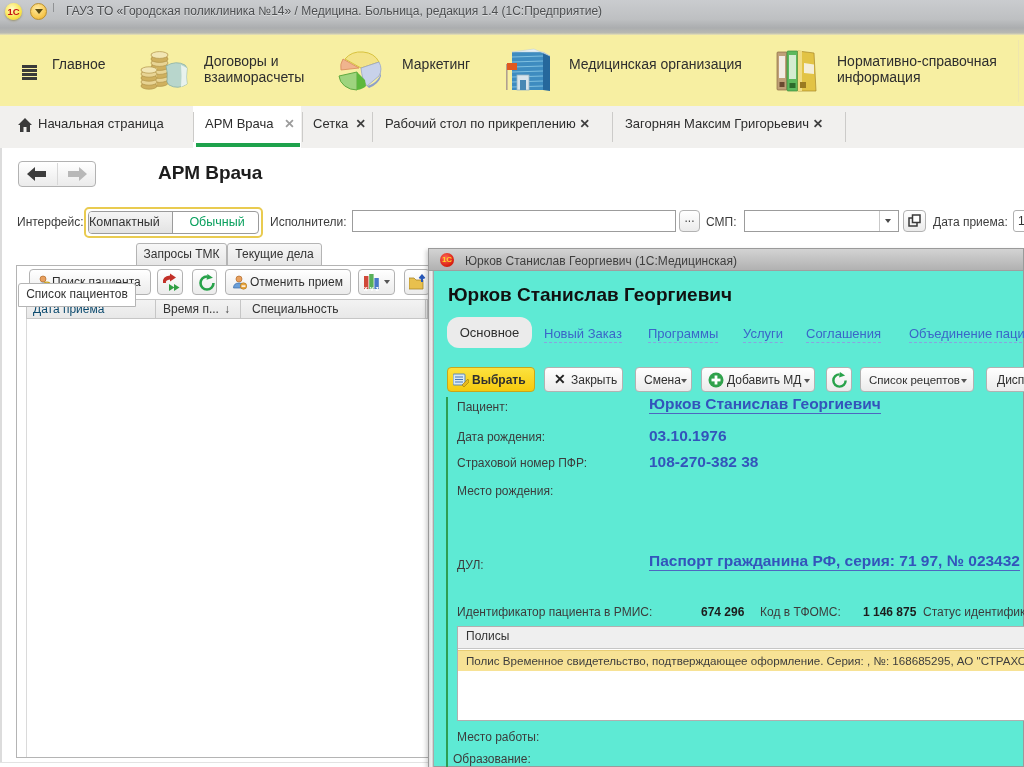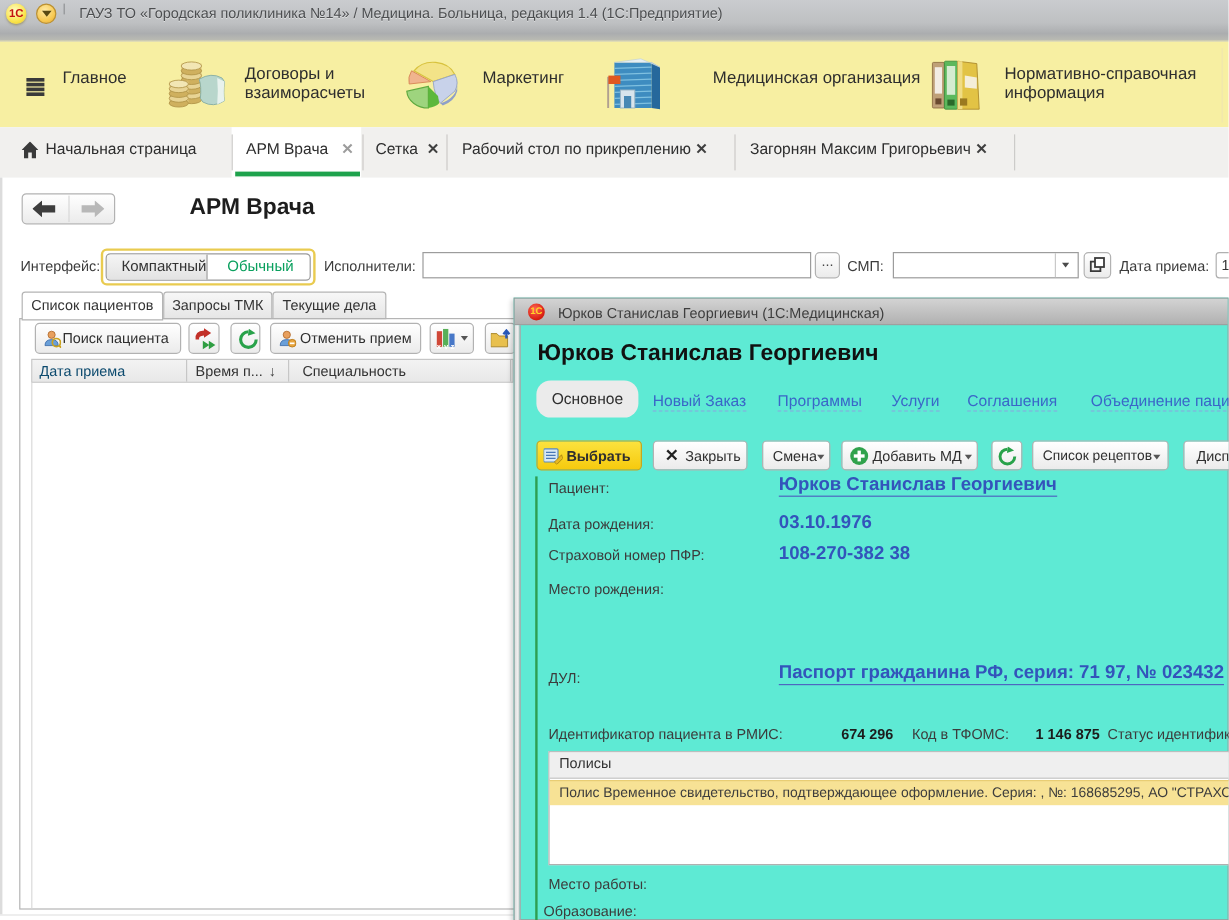--- a/index.html
+++ b/index.html
@@ -97,21 +97,21 @@
       <line x1="8" y1="30" x2="39" y2="29"></line>
         <line x1="8" y1="35" x2="39" y2="34"></line>
       <line x1="8" y1="40" x2="39" y2="39"></line>
     </g>
     <path d="M8 5 L30 2 L46 9 L39 5 Z" fill="#e8f0f4" stroke="#b8ccd8" stroke-width="0.5"></path>
     <rect x="13" y="28" width="12" height="15" fill="#d8e4ec" stroke="#9ab4c4" stroke-width="0.8"></rect>
     <path d="M16 43 L16 33 L22 33 L22 43 Z" fill="#4888b4"></path>
     <rect x="2" y="17" width="1.6" height="26" fill="#b0a090"></rect>
     <rect x="3" y="16" width="10" height="7" fill="#e05820"></rect>
   </svg>
-  <div class="mtext" style="left:569px; top:56px;margin-left:25px;">Медицинская организация</div>
+  <div class="mtext" style="left:569px; top:56px;">Медицинская организация</div>
   <svg class="abs" style="left:776px; top:47px;" width="42" height="45" viewBox="0 0 42 45">
     <rect x="1" y="5" width="10" height="38" rx="1" fill="#bfa078" stroke="#8a6a40" stroke-width="0.7"></rect>
     <rect x="3" y="9" width="6" height="22" fill="#f2ece4"></rect>
     <rect x="3.5" y="35" width="5" height="5" fill="#6a4a30"></rect>
     <rect x="11" y="4" width="11" height="40" rx="1" fill="#5cb85c" stroke="#3a8a3a" stroke-width="0.7"></rect>
     <rect x="13" y="8" width="7" height="24" fill="#d4ecd0"></rect>
     <rect x="13.5" y="36" width="6" height="5" fill="#2a6a2a"></rect>
     <path d="M22 4 L38 6 L40 44 L22 44 Z" fill="#e2c345" stroke="#a8862a" stroke-width="0.7"></path>
     <rect x="22" y="4" width="4" height="40" fill="#f0dc84"></rect>
     <path d="M28 16 L38 17.5 L38 27 L28 26 Z" fill="#f4eed8"></path>
@@ -145,42 +145,42 @@
     <path d="M8 0 L8 4 L19 4 L19 10 L8 10 L8 14 L0 7 Z" fill="#3d3d3d"></path>
   </svg>
   <svg class="abs" style="left:67px; top:167px;" width="20" height="14" viewBox="0 0 20 14">
     <path d="M12 0 L12 4 L1 4 L1 10 L12 10 L12 14 L20 7 Z" fill="#b8b8b8"></path>
   </svg>
   <div class="abs" style="left:158px; top:162px; font-size:19px; font-weight:bold; color:#1d1d1d;">АРМ Врача</div>
 
   <div class="lbl" style="left:17px; top:215px;">Интерфейс:</div>
   <div class="abs" style="left:84px; top:207px; width:179px; height:31px; border:2px solid #e9cb50; border-radius:5px;"></div>
   <div class="abs" style="left:88px; top:211px; width:171px; height:23px; border:1px solid #9b9b9b; border-radius:4px; background:#fff; overflow:hidden;">
-     <div style="position:absolute; left:0; top:0; width:84px; height:23px; background:linear-gradient(#f5f5f5,#e1e1e1); border-right:1px solid #9b9b9b; font-size:12.5px; color:#333; text-align:right; line-height:21px;">Компактный</div>
+     <div style="position:absolute; left:0; top:0; width:84px; height:23px; background:linear-gradient(#f5f5f5,#e1e1e1); border-right:1px solid #9b9b9b; font-size:12.5px; color:#333; text-align:left; line-height:21px;">Компактный</div>
      <div style="position:absolute; left:85px; top:0; width:86px; height:23px; font-size:12.5px; color:#0aa05e; text-align:center; line-height:21px;">Обычный</div>
   </div>
   <div class="lbl" style="left:270px; top:215px;">Исполнители:</div>
   <div class="inp" style="left:352px; top:210px; width:324px; height:22px;"></div>
   <div class="btn" style="left:679px; top:210px; width:21px; height:22px; text-align:center; line-height:14px; color:#444;">...</div>
   <div class="lbl" style="left:706px; top:215px;">СМП:</div>
   <div class="inp" style="left:744px; top:210px; width:155px; height:22px;"></div>
   <div class="abs" style="left:879px; top:211px; width:1px; height:20px; background:#c9c9c9;"></div>
   <div class="abs" style="left:885px; top:219px; width:0; height:0; border:3.5px solid transparent; border-top:4.5px solid #4a4a4a;"></div>
   <div class="btn" style="left:903px; top:210px; width:23px; height:22px;"></div>
   <svg class="abs" style="left:907px; top:213px;" width="15" height="16" viewBox="0 0 15 16">
     <rect x="5.5" y="2" width="7.5" height="7.5" fill="#fff" stroke="#3a3a3a" stroke-width="1.5"></rect>
     <path d="M5.5 5 L2 5 L2 13 L10 13 L10 9.5" fill="none" stroke="#3a3a3a" stroke-width="1.5"></path>
   </svg>
   <div class="lbl" style="left:933px; top:215px;">Дата приема:</div>
   <div class="inp" style="left:1013px; top:210px; width:14px; height:22px; font-size:12px; line-height:20px; padding-left:4px; border-color:#b0b0b0; border-radius:3px; color:#333;">18</div>
 
   <div class="abs" style="left:16px; top:265px; width:740px; height:493px; border:1px solid #b4b4b4; background:#fff;"></div>
   <div class="ptab" style="left:136px; width:91px;">Запросы ТМК</div>
   <div class="ptab" style="left:227px; width:95px;">Текущие дела</div>
-  <div class="ptab" style="left:18px; width:118px; background:#fff; height:24px; z-index:3;">Список пациентов</div>
+  <div class="ptab" style="left:18px; width:118px; background:#fff; height:24px; z-index:3;margin-top:40px;">Список пациентов</div>
 
   <div class="btn" style="left:29px; top:269px; width:122px; height:26px;">
     <svg style="position:absolute;left:6px;top:5px;" width="15" height="15" viewBox="0 0 15 15">
       <circle cx="7" cy="4" r="3" fill="#e8a05e" stroke="#b06828" stroke-width="0.7"></circle>
       <path d="M1.5 13 Q1.5 8 7 8 Q12.5 8 12.5 13 Z" fill="#6a9fd8" stroke="#3a6aa8" stroke-width="0.7"></path>
       <circle cx="11" cy="10.5" r="3.4" fill="none" stroke="#caa21e" stroke-width="1.4"></circle>
       <line x1="13.4" y1="13" x2="15" y2="14.8" stroke="#caa21e" stroke-width="1.6"></line>
     </svg>
     <span style="position:absolute; left:22px; top:5px;">Поиск пациента</span>
   </div>

